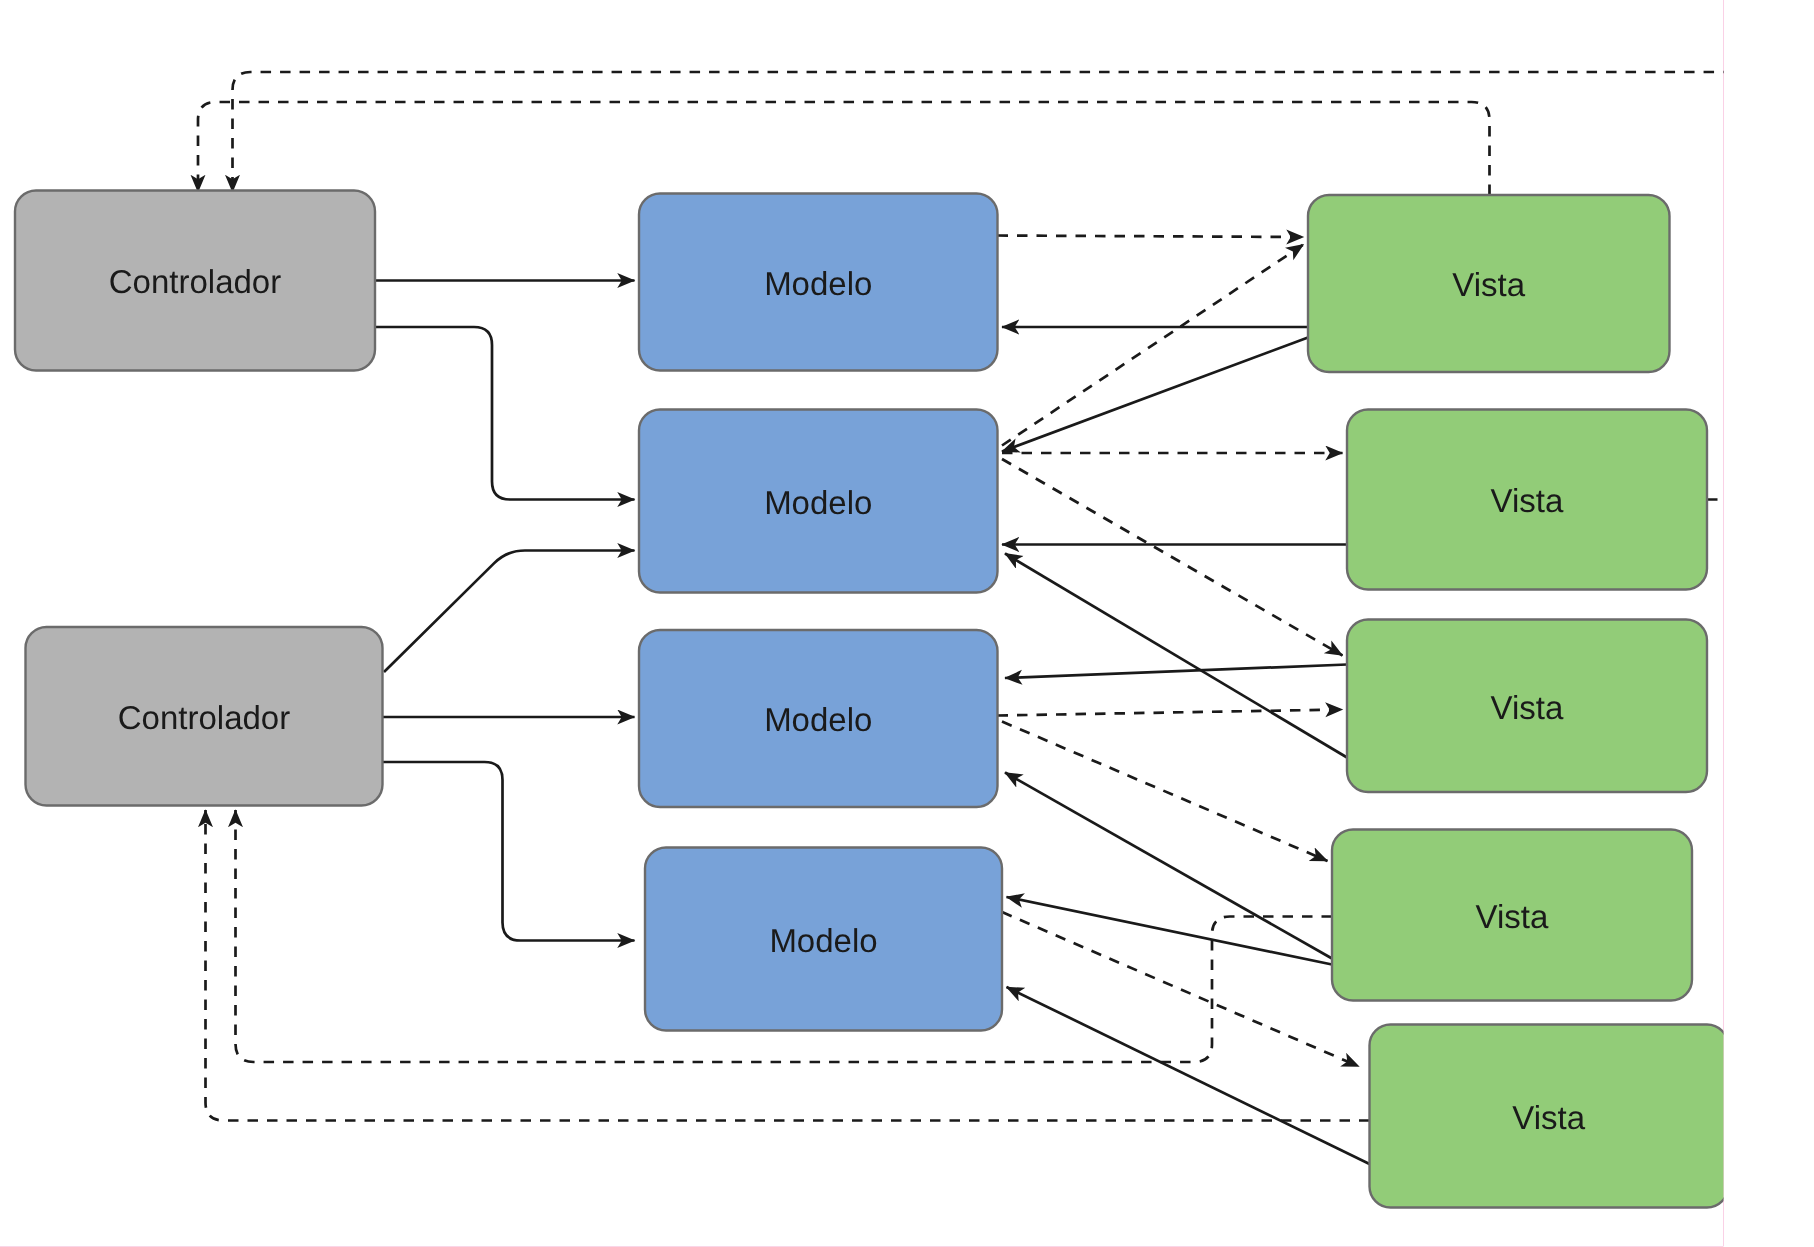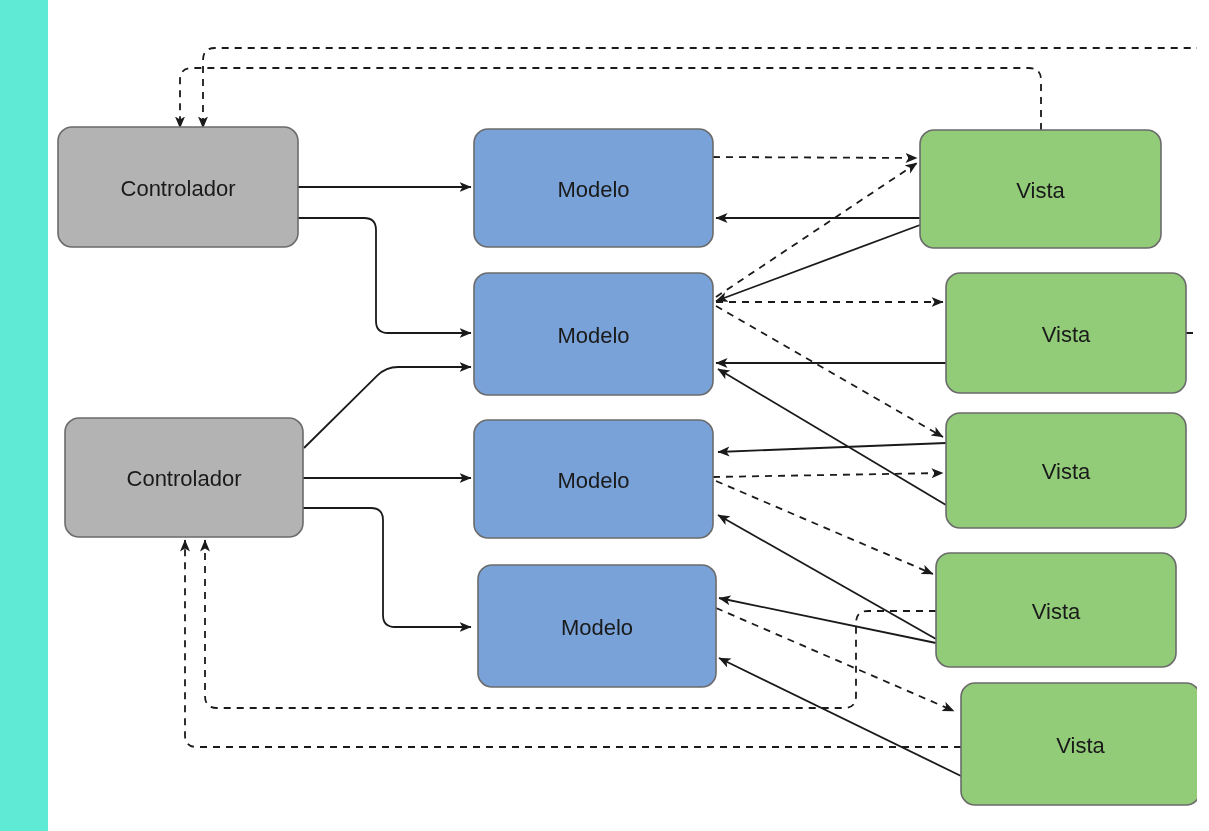--- a/index.html
+++ b/index.html
@@ -5,23 +5,22 @@
   html, body {
     margin: 0;
     padding: 0;
     background: #ffffff;
     font-family: "Liberation Sans", sans-serif;
   }
   .canvas {
     position: relative;
     width: 1149px;
     height: 831px;
-    background: #5eead4;
+    background: #ec4899;
     overflow: hidden;
-    padding-left: 48px;
   }
   svg { display: block; }
   .node-label {
     font-family: "Liberation Sans", sans-serif;
     font-size: 22px;
     fill: #1a1a1a;
   }
   .node-rect {
     stroke-width: 1.6px;
   }

